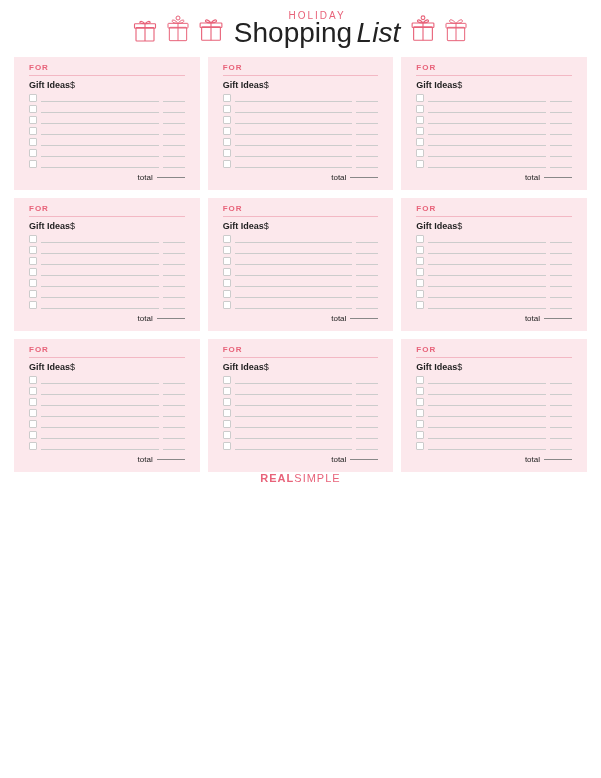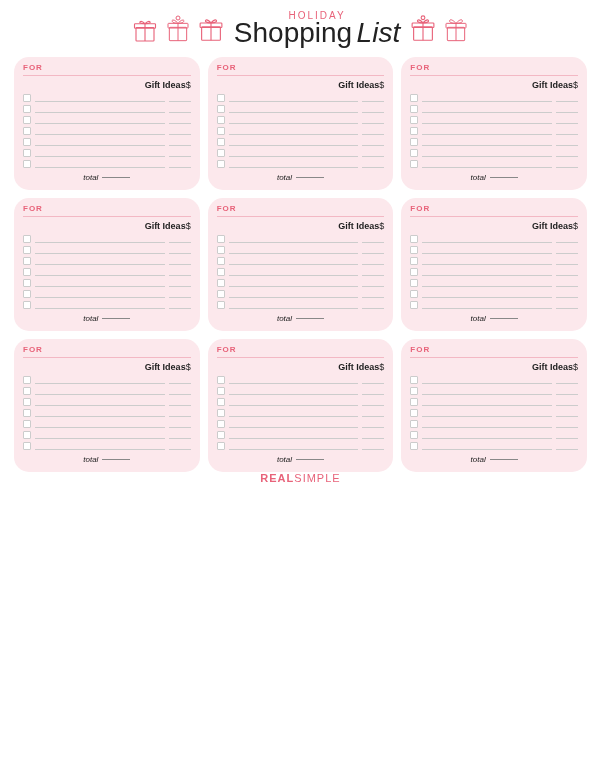--- a/index.html
+++ b/index.html
@@ -69,38 +69,38 @@
     
     .cards-grid {
       display: grid;
       grid-template-columns: repeat(3, 1fr);
       gap: 8px;
       width: 100%;
     }
 
     .card {
       background: #fce8ec;
-      border-radius: 15px;
-      padding: 6px 9px 8px;
+      border-radius: 0;
+      padding: 6px 15px 8px;
     }
 
     .card-for {
       font-size: 8px;
       font-weight: 700;
       color: #e8637a;
       letter-spacing: 1px;
       text-transform: uppercase;
       margin-bottom: 4px;
       border-bottom: 1px solid #f3b8c4;
       padding-bottom: 3px;
     }
 
     .card-gift-row {
       display: flex;
-      justify-content: flex-end;
+      justify-content: flex-start;
       align-items: center;
       margin-bottom: 4px;
     }
 
     .card-gift-label {
       font-size: 9px;
       font-weight: 700;
       color: #222;
     }
 
@@ -139,25 +139,24 @@
 
     .card-price-line {
       width: 22px;
       border-bottom: 1px solid #ccc;
       height: 8px;
       flex-shrink: 0;
     }
 
     .card-total-row {
       display: flex;
-      justify-content: center;
+      justify-content: flex-end;
       align-items: center;
       gap: 4px;
       margin-top: 5px;
-      font-style: italic;
     }
 
     .card-total-label {
       font-size: 8px;
       color: #222;
     }
 
     .card-total-line {
       width: 28px;
       border-bottom: 1px solid #888;

